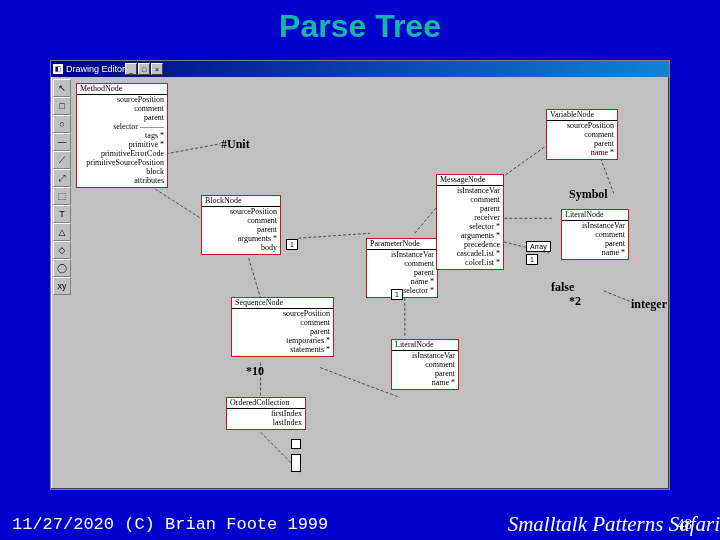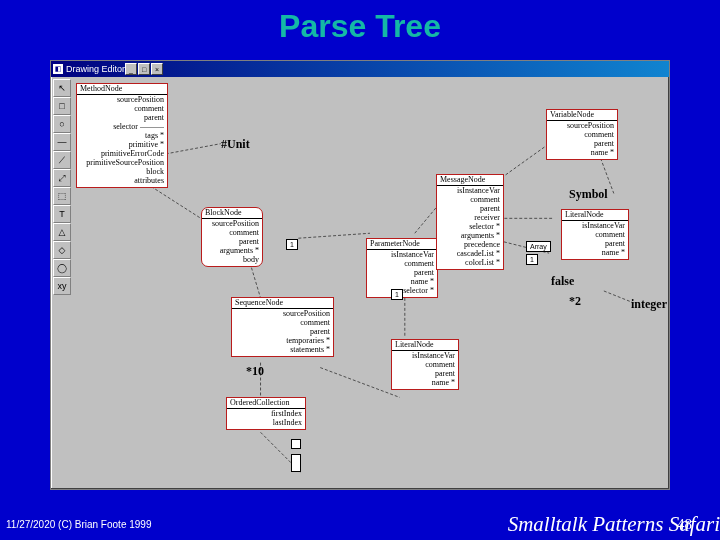--- a/index.html
+++ b/index.html
@@ -77,21 +77,21 @@
   }
   .tinybox {
     position:absolute; background:#fff; border:1px solid #000;
     font-size:7px; padding:1px 3px; color:#000;
   }
   .footer {
     position:absolute; left:0; bottom:4px; width:720px; height:24px;
     color:#fff; font-size:14px;
     display:flex; align-items:center;
   }
-  .f-left { position:absolute; left:6px; font-family:Liberation Sans, sans-serif; font-size:10px;}
+  .f-left { position:absolute; left:12px; font-family:Liberation Mono, monospace; font-size:17px;}
   .f-center{ width:100%; text-align:right; font-family:'Times New Roman',serif; font-style:italic; font-size:21px;}
   .f-right{ position:absolute; right:28px; font-family:'Times New Roman',serif; font-size:15px;}
 </style>
 </head>
 <body>
 
 <div class="slide">
   <div class="title">Parse Tree</div>
 
   <div class="app-window">
@@ -153,21 +153,21 @@
           <li>primitive *</li>
           <li>primitiveErrorCode</li>
           <li>primitiveSourcePosition</li>
           <li>block</li>
           <li>attributes</li>
         </ul>
       </div>
 
       <div class="label" style="left:150px; top:58px;">#Unit</div>
 
-      <div class="node" style="left:130px; top:128px; width:62px;border-radius:7px;">
+      <div class="node" style="left:130px; top:116px; width:80px;">
         <div class="hd">BlockNode</div>
         <ul>
           <li>sourcePosition</li>
           <li>comment</li>
           <li>parent</li>
           <li>arguments *</li>
           <li>body</li>
         </ul>
       </div>
 
@@ -243,21 +243,21 @@
       <div class="node" style="left:490px; top:130px; width:68px;">
         <div class="hd">LiteralNode</div>
         <ul>
           <li>isInstanceVar</li>
           <li>comment</li>
           <li>parent</li>
           <li>name *</li>
         </ul>
       </div>
 
-      <div class="label" style="left:480px; top:195px;">false</div>
+      <div class="label" style="left:480px; top:201px;">false</div>
       <div class="label" style="left:560px; top:218px;">integer</div>
       <div class="label" style="left:498px; top:215px;">*2</div>
 
       <div class="node" style="left:320px; top:260px; width:68px;">
         <div class="hd">LiteralNode</div>
         <ul>
           <li>isInstanceVar</li>
           <li>comment</li>
           <li>parent</li>
           <li>name *</li>

